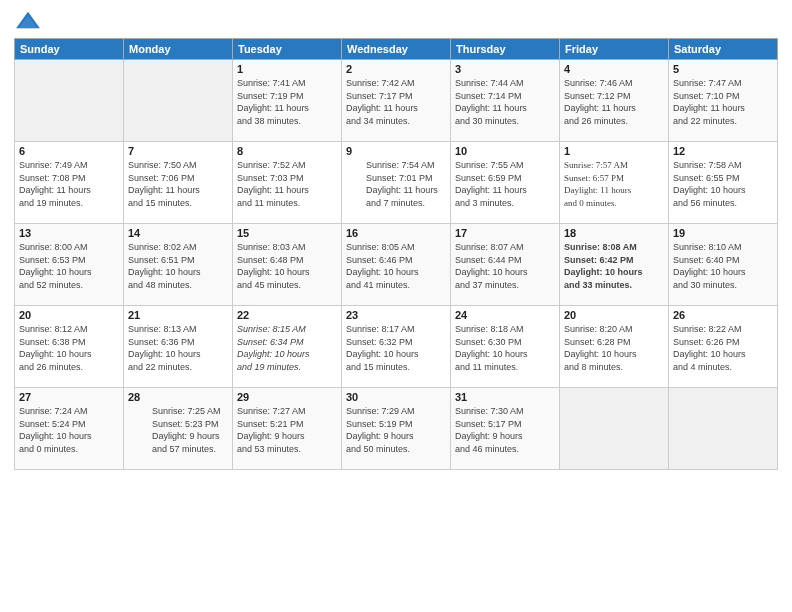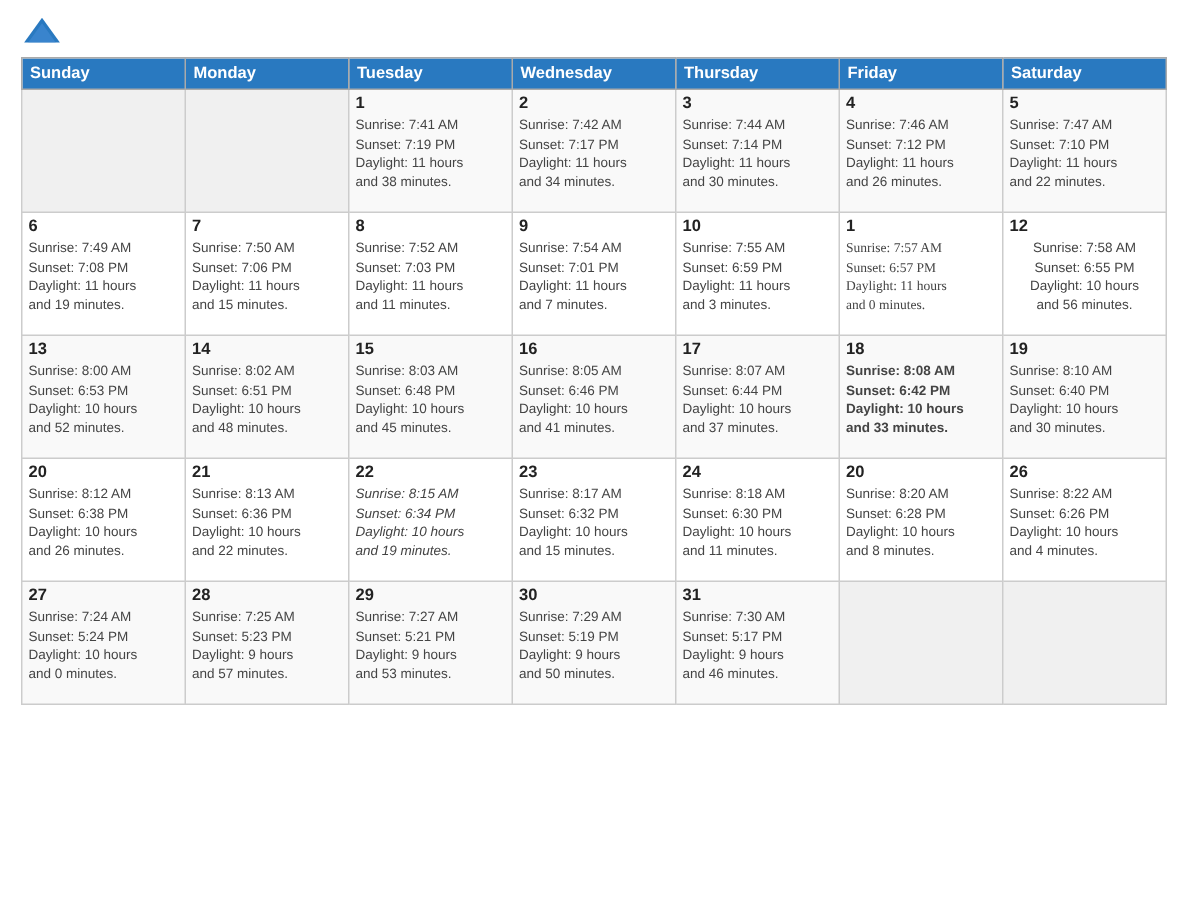--- a/index.html
+++ b/index.html
@@ -188,42 +188,42 @@
           </td>
           <td>
             <span class="day-number">8</span>
             <div class="day-detail" style="white-space: pre-line;">Sunrise: 7:52 AM
 Sunset: 7:03 PM
 Daylight: 11 hours
 and 11 minutes.</div>
           </td>
           <td>
             <span class="day-number">9</span>
-            <div class="day-detail" style="white-space: pre-line;">Sunrise: 7:54 AM
+            <div class="day-detail" style="white-space: pre-line; margin-left: 20px;">Sunrise: 7:54 AM
 Sunset: 7:01 PM
 Daylight: 11 hours
 and 7 minutes.</div>
           </td>
           <td>
             <span class="day-number">10</span>
             <div class="day-detail" style="white-space: pre-line;">Sunrise: 7:55 AM
 Sunset: 6:59 PM
 Daylight: 11 hours
 and 3 minutes.</div>
           </td>
           <td>
             <span class="day-number">1</span>
             <div class="day-detail" style="white-space: pre-line; font-family: Liberation Serif, serif;">Sunrise: 7:57 AM
 Sunset: 6:57 PM
 Daylight: 11 hours
 and 0 minutes.</div>
           </td>
           <td>
             <span class="day-number">12</span>
-            <div class="day-detail" style="white-space: pre-line; text-align: center;">Sunrise: 7:58 AM
+            <div class="day-detail" style="white-space: pre-line;">Sunrise: 7:58 AM
 Sunset: 6:55 PM
 Daylight: 10 hours
 and 56 minutes.</div>
           </td>
         </tr>
         <tr>
           <td>
             <span class="day-number">13</span>
             <div class="day-detail" style="white-space: pre-line;">Sunrise: 8:00 AM
 Sunset: 6:53 PM
@@ -327,21 +327,21 @@
         <tr class="last-row">
           <td>
             <span class="day-number">27</span>
             <div class="day-detail" style="white-space: pre-line;">Sunrise: 7:24 AM
 Sunset: 5:24 PM
 Daylight: 10 hours
 and 0 minutes.</div>
           </td>
           <td>
             <span class="day-number">28</span>
-            <div class="day-detail" style="white-space: pre-line;">Sunrise: 7:25 AM
+            <div class="day-detail" style="white-space: pre-line; margin-left: 24px;">Sunrise: 7:25 AM
 Sunset: 5:23 PM
 Daylight: 9 hours
 and 57 minutes.</div>
           </td>
           <td>
             <span class="day-number">29</span>
             <div class="day-detail" style="white-space: pre-line;">Sunrise: 7:27 AM
 Sunset: 5:21 PM
 Daylight: 9 hours
 and 53 minutes.</div>

